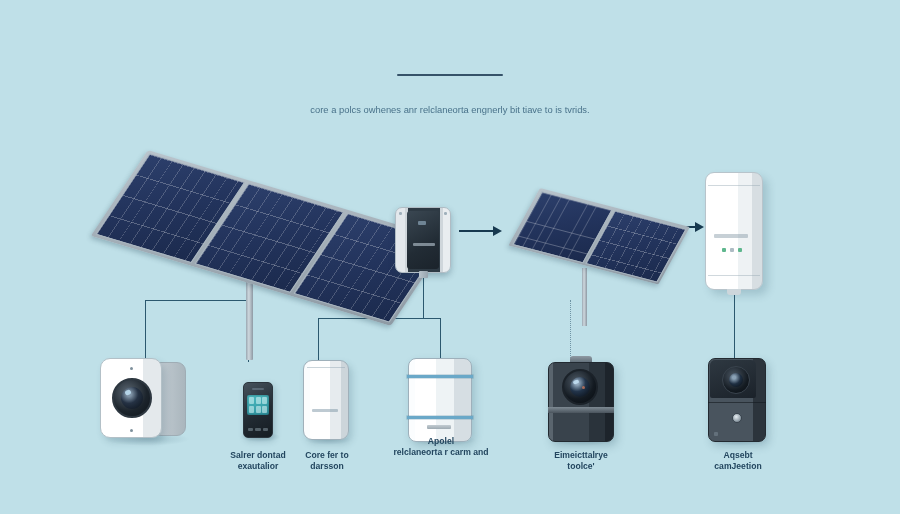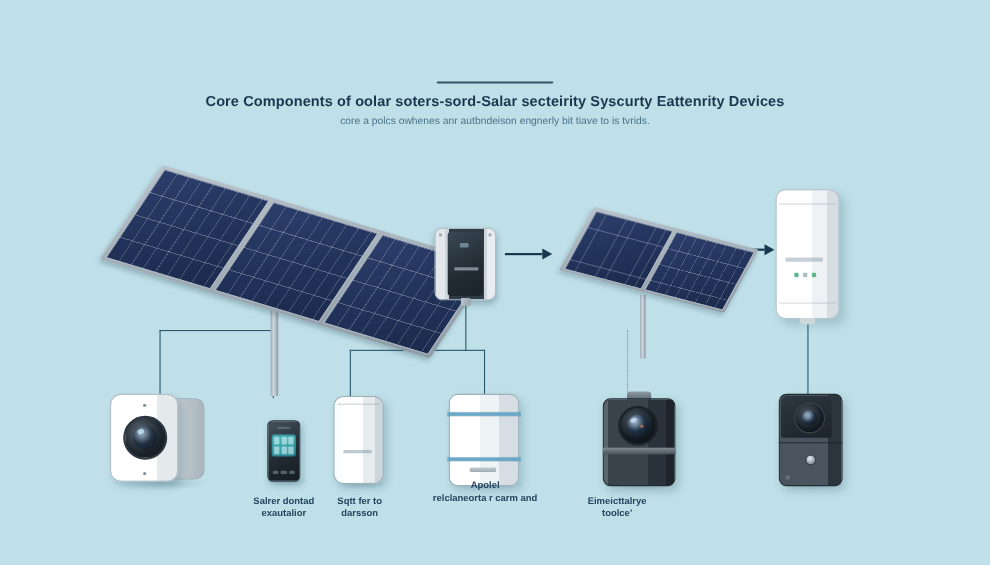--- a/index.html
+++ b/index.html
@@ -340,22 +340,21 @@
   #dev-doorbell .micro{
     position:absolute;left:6px;bottom:6px;width:4px;height:4px;border-radius:1px;background:rgba(150,165,178,.35);
   }
 </style>
 </head>
 <body>
 
 <div id="stage">
 
   <div class="title-rule"></div>
-  <div class="title">Core Components of oolar soters-sord-Salar secteirity Syscurty Eattenrity Devices</div>
-  <div class="subtitle">core a polcs owhenes anr autbndeison engnerly bit tiave to is tvrids.</div>
+  <div class="subtitle">core a polcs owhenes anr relclaneorta engnerly bit tiave to is tvrids.</div>
 
   <div class="wire v" style="left:248px;top:300px;height:62px;"></div>
 
   <div class="wire h" style="left:145px;top:300px;width:104px;"></div>
   <div class="wire v" style="left:145px;top:300px;height:62px;"></div>
 
   <div class="wire v" style="left:423px;top:273px;height:46px;"></div>
   <div class="wire h" style="left:318px;top:318px;width:106px;"></div>
   <div class="wire v" style="left:318px;top:318px;height:44px;"></div>
 
@@ -449,21 +448,21 @@
   </div>
   <div class="lbl" style="left:203px;top:450px;width:110px;white-space:pre-line;">Salrer dontad
 exautalior</div>
 
   <div class="shadow-blob" style="left:305px;top:434px;width:46px;height:11px;"></div>
   <div id="dev-cyl">
     <div class="body"></div>
     <div class="cap"></div>
     <div class="brand"></div>
   </div>
-  <div class="lbl" style="left:289px;top:450px;width:76px;white-space:pre-line;">Sqtt fer to
+  <div class="lbl" style="left:289px;top:450px;width:76px;white-space:pre-line;">Core fer to
 darsson</div>
 
   <div class="shadow-blob" style="left:410px;top:434px;width:66px;height:12px;"></div>
   <div id="dev-batt">
     <div class="body"></div>
     <div class="band b1"></div>
     <div class="band b2"></div>
     <div class="tab"></div>
   </div>
   <div class="lbl" style="left:378px;top:436px;width:126px;white-space:pre-line;">Apolel
@@ -472,27 +471,29 @@
   <div class="shadow-blob" style="left:550px;top:434px;width:66px;height:12px;"></div>
   <div id="dev-cam-dark">
     <div class="mount"></div>
     <div class="body"></div>
     <div class="band"></div>
     <div class="lens-ring"></div>
     <div class="lens-in"></div>
     <div class="glint"></div>
     <div class="glint2"></div>
   </div>
-  <div class="lbl" style="left:507px;top:450px;width:108px;white-space:pre-line;">Eimeicttalrye
+  <div class="lbl" style="left:527px;top:450px;width:108px;white-space:pre-line;">Eimeicttalrye
 toolce'</div>
 
   <div class="shadow-blob" style="left:710px;top:434px;width:58px;height:12px;"></div>
   <div id="dev-doorbell">
     <div class="body"></div>
     <div class="toppanel"></div>
     <div class="seam"></div>
     <div class="lens-ring"></div>
     <div class="lens-in"></div>
     <div class="btn"></div>
     <div class="micro"></div>
   </div>
+  <div class="lbl" style="left:692px;top:450px;width:92px;white-space:pre-line;">Aqsebt
+camJeetion</div>
 
 </div>
 
 </body></html>

